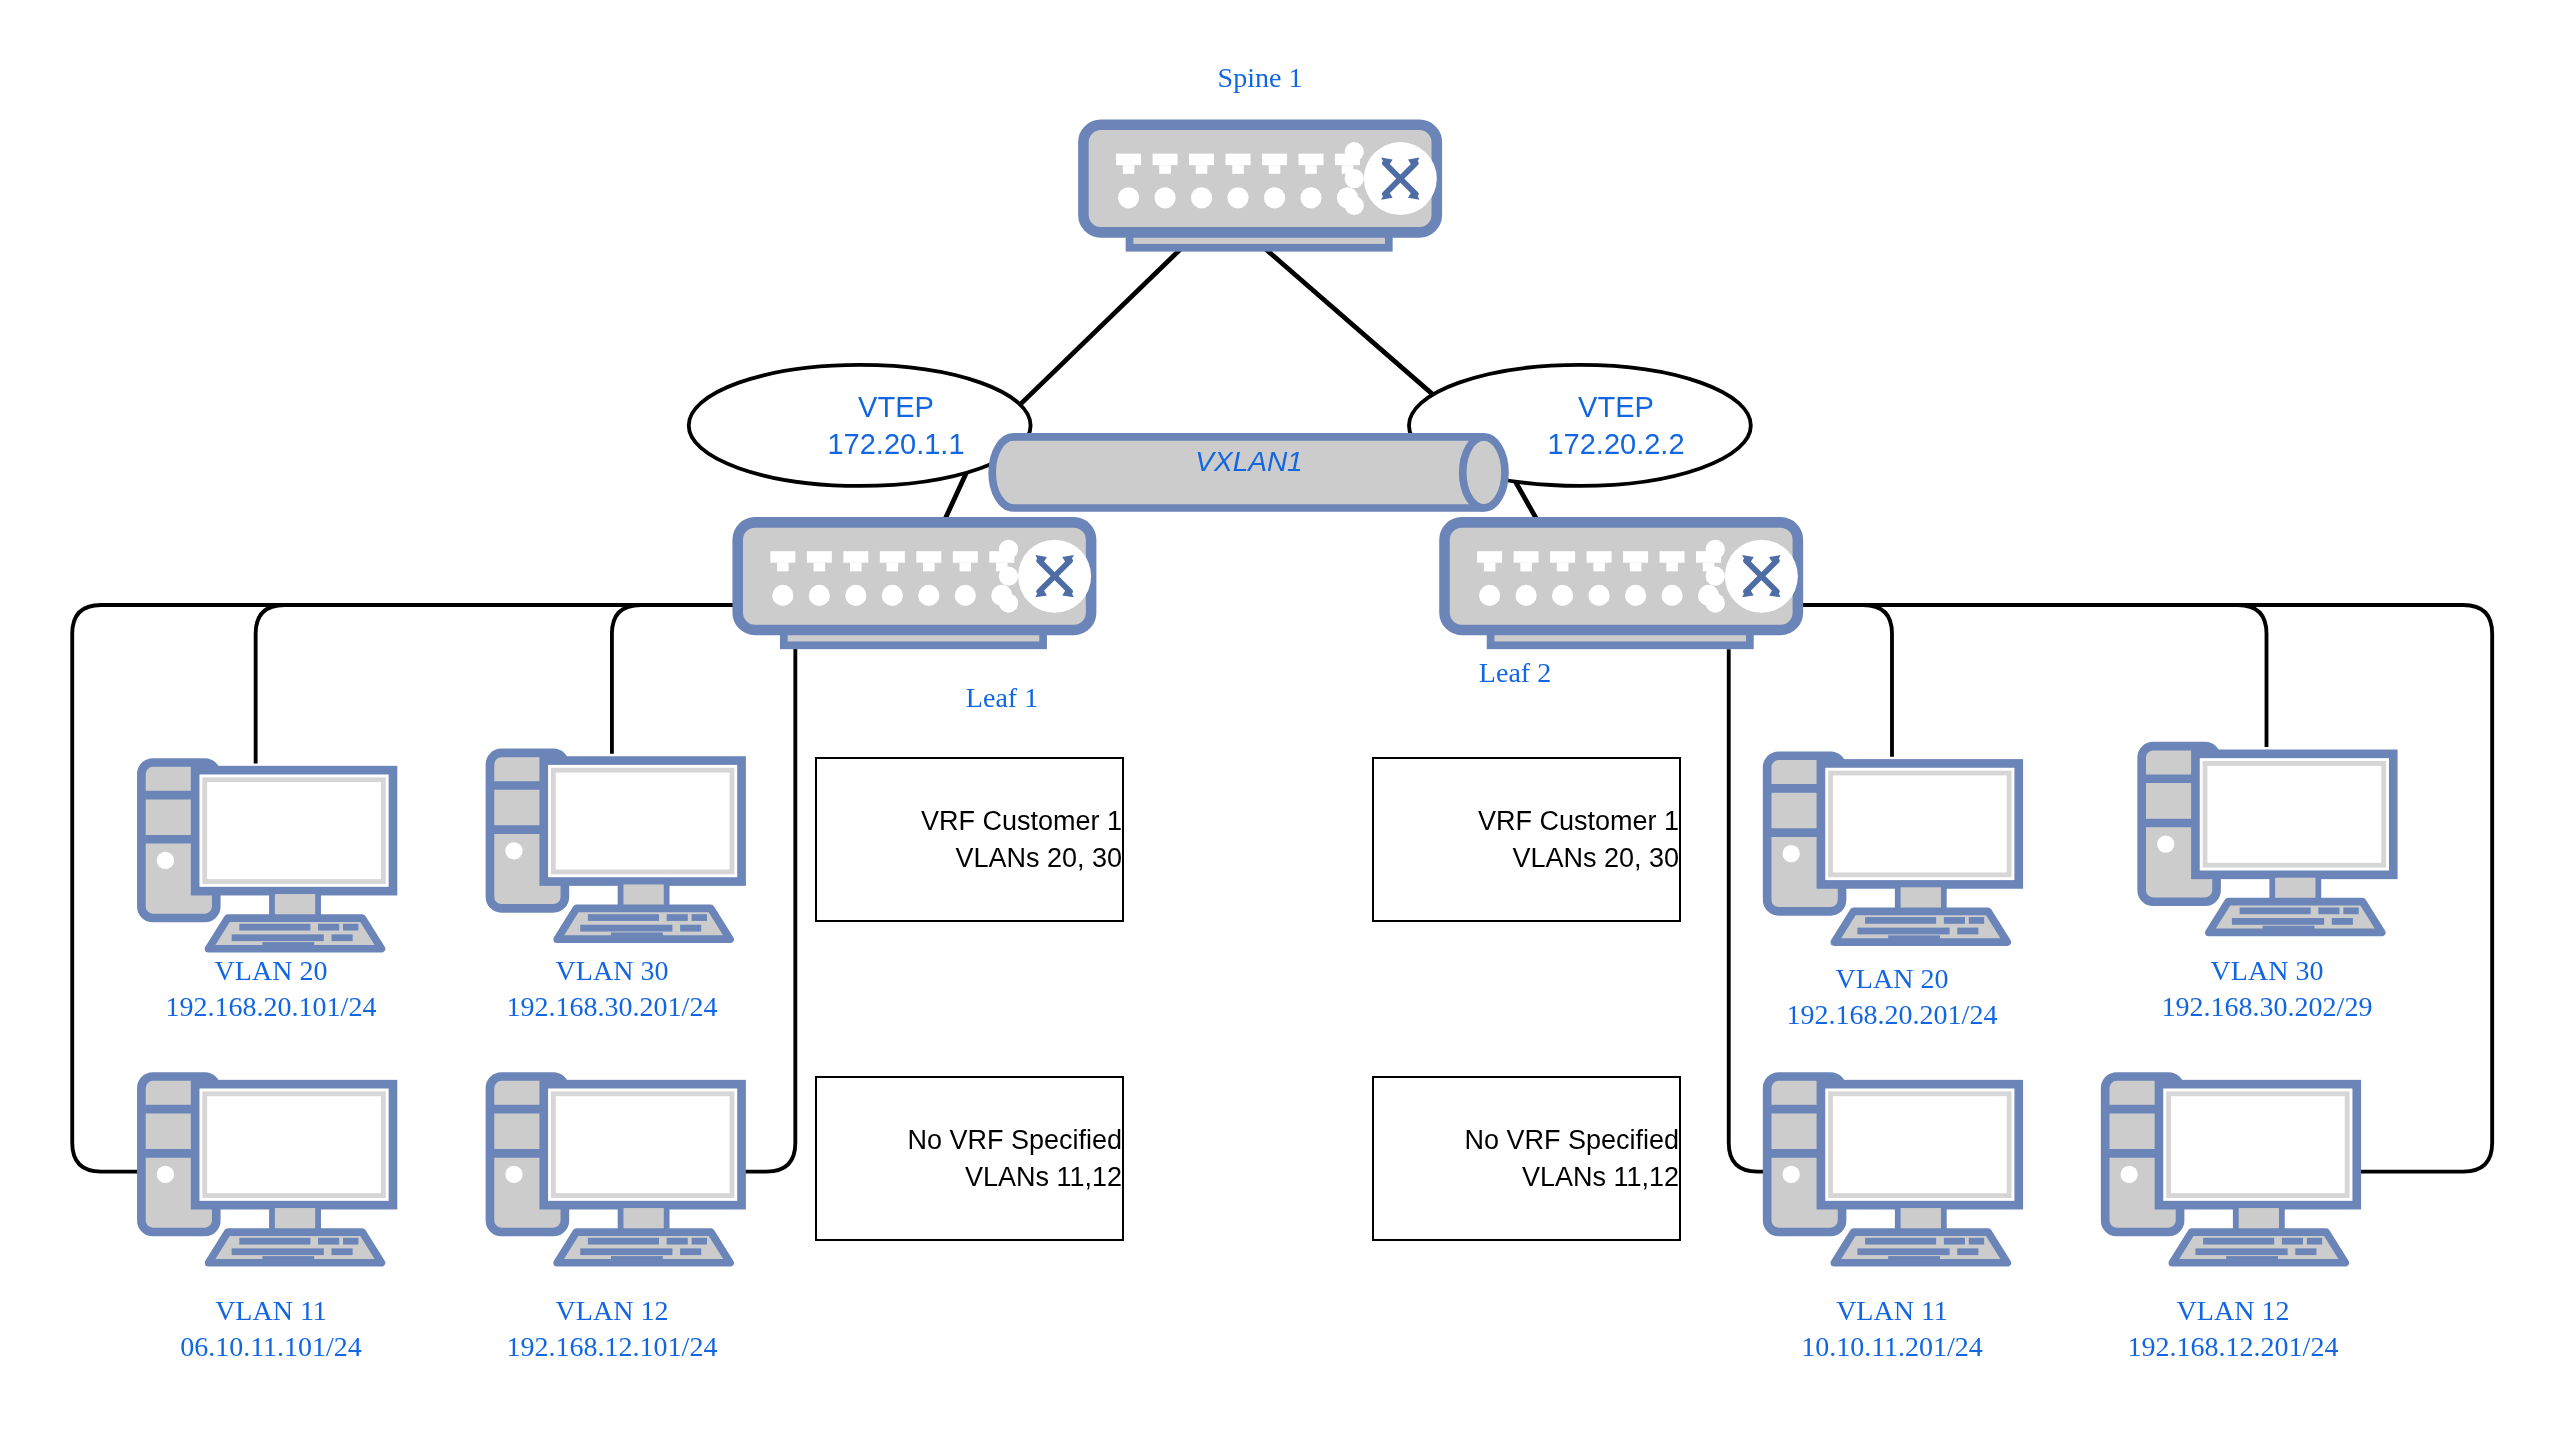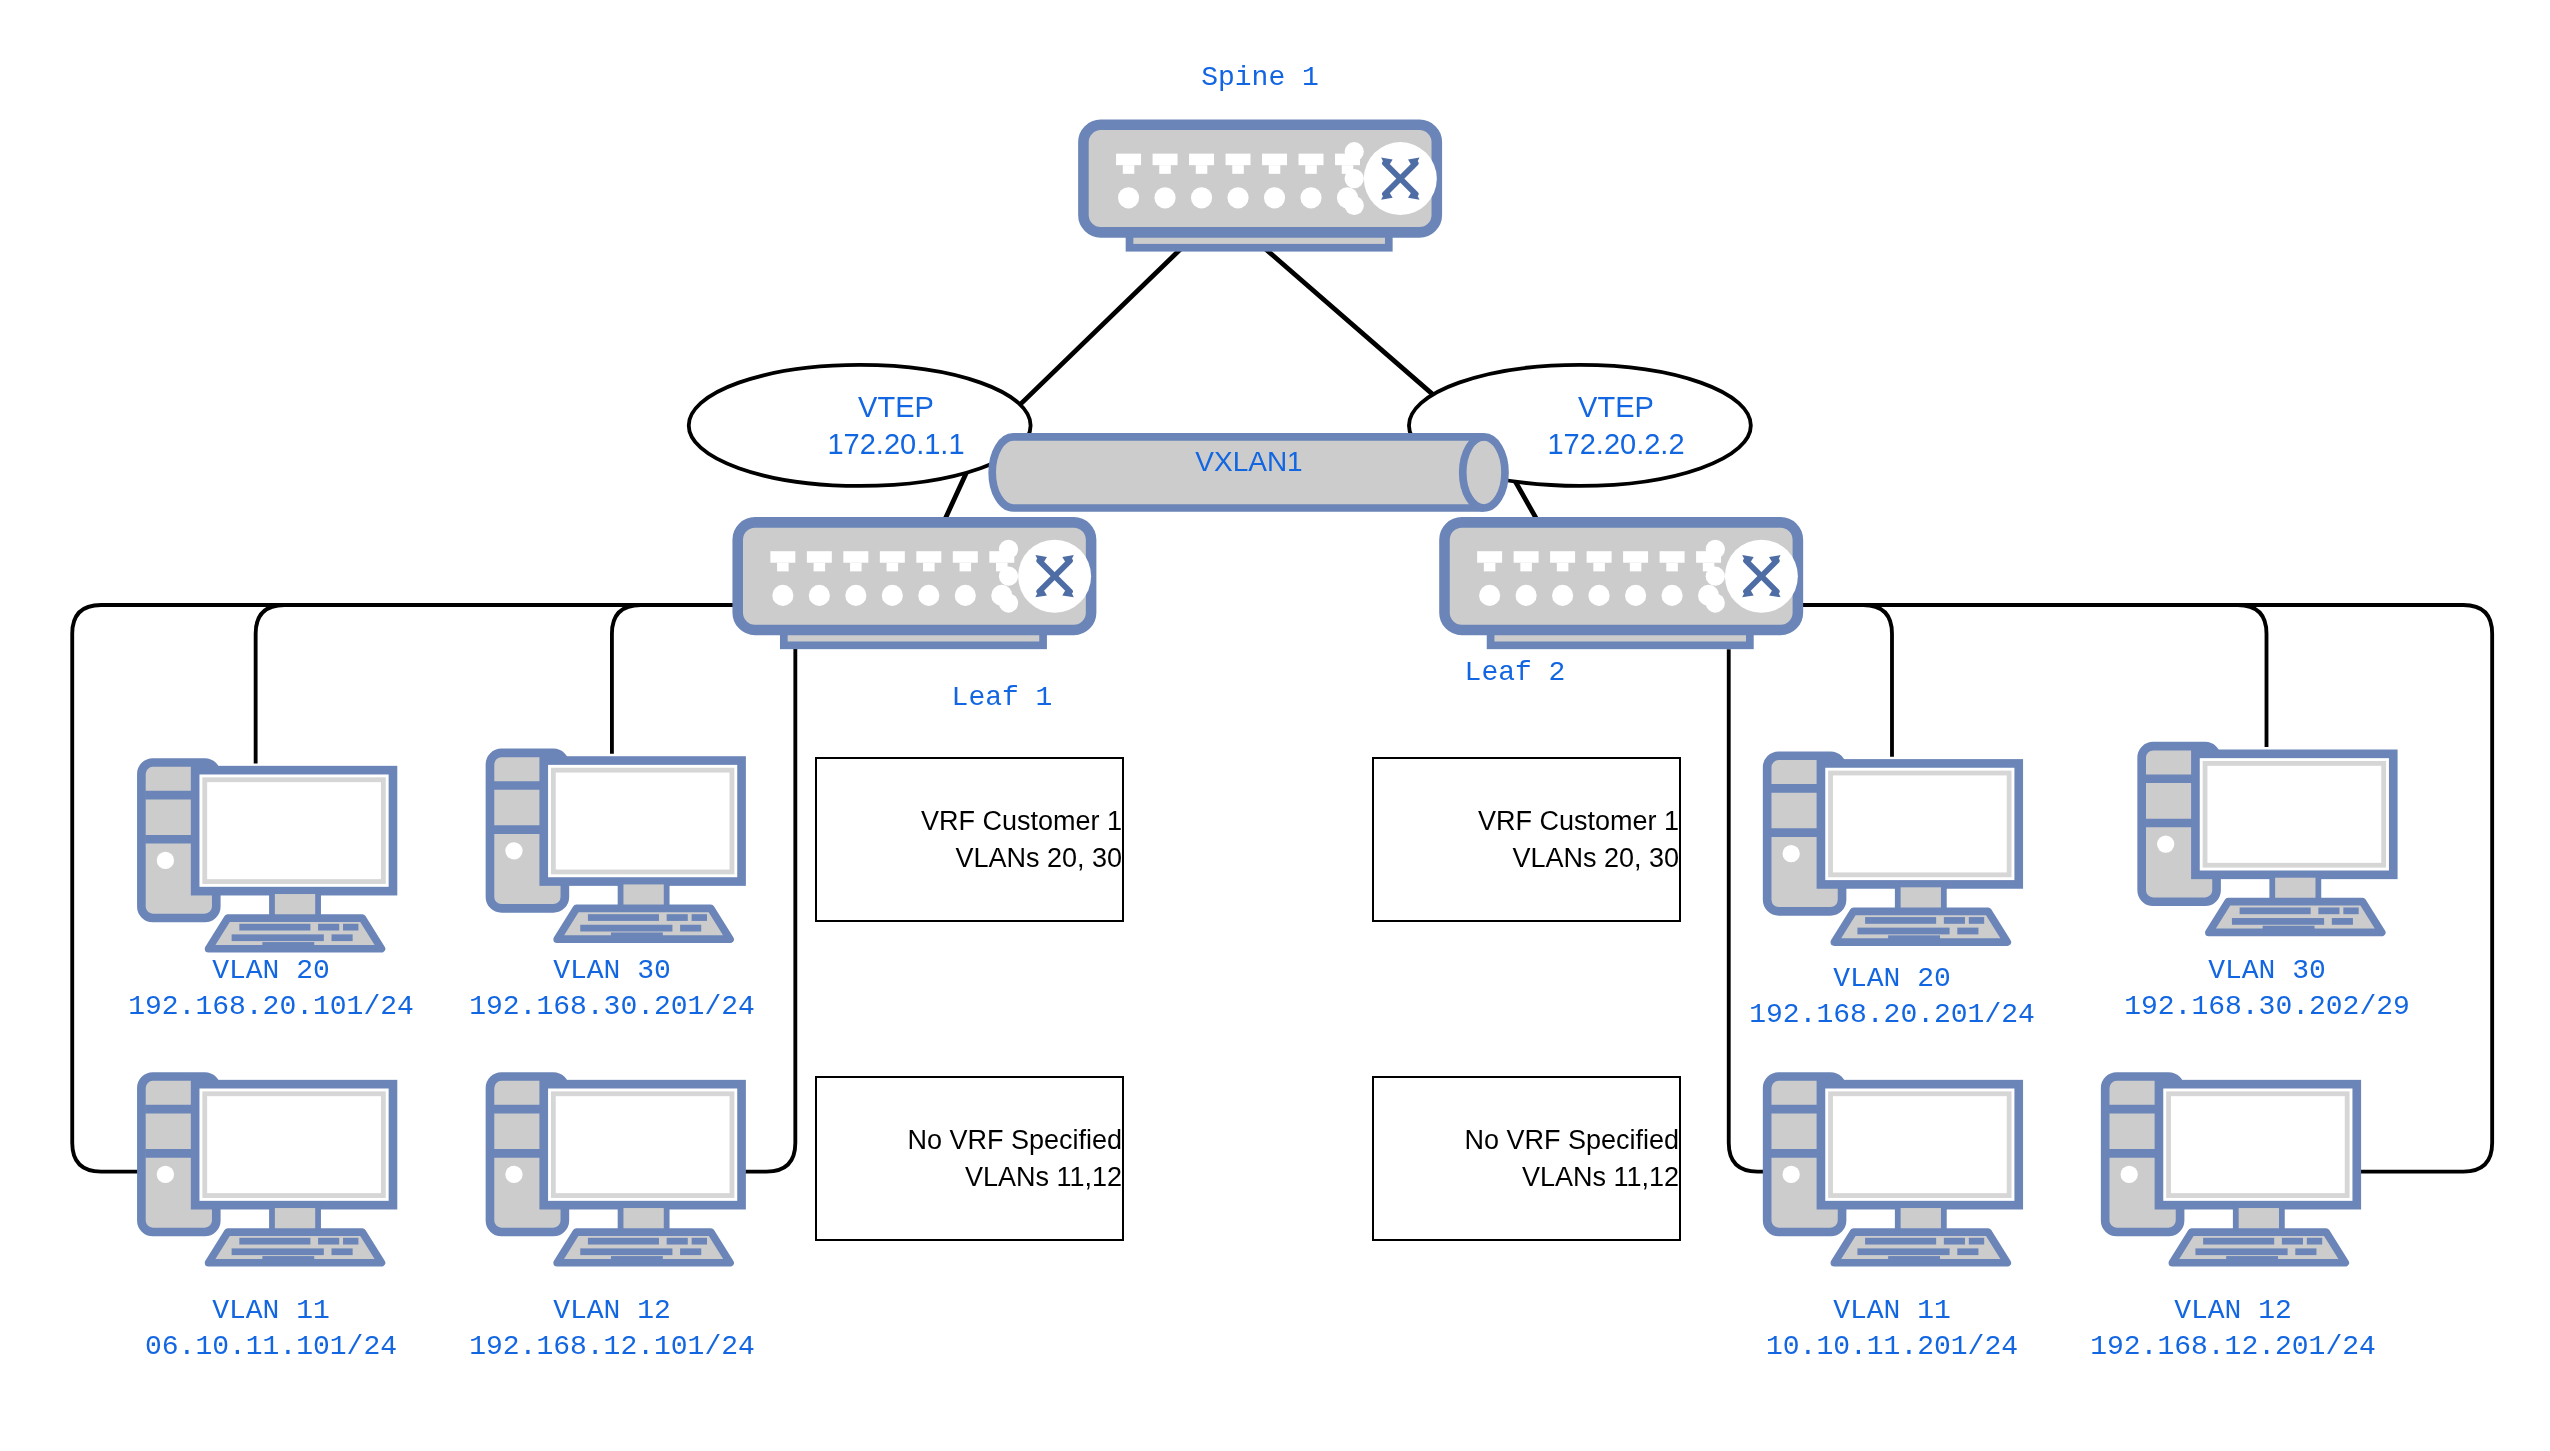--- a/index.html
+++ b/index.html
@@ -20,21 +20,21 @@
   svg.layer {
     position: absolute;
     left: 0;
     top: 0;
     width: 2550px;
     height: 1451px;
   }
   .lbl {
     position: absolute;
     color: #1266e2;
-    font-family: Liberation Mono, monospace;
+    font-family: Liberation Serif, serif;
     font-size: 28px;
     line-height: 35px;
     text-align: center;
     white-space: nowrap;
     transform: translateX(-50%);
   }
   .lbl.two-line { line-height: 36px; }
   .vrf-box {
     position: absolute;
     background: #ffffff;
@@ -404,21 +404,21 @@
   <div class="vtep-text" style="left:860px; top:389px;">
     <div>VTEP</div>
     <div>172.20.1.1</div>
   </div>
 
   <div class="vtep-text" style="left:1580px; top:389px;">
     <div>VTEP</div>
     <div>172.20.2.2</div>
   </div>
 
-  <div class="vxlan-text" style="left:1249px; top:462px;">VXLAN1</div>
+  <div class="vxlan-text" style="left:1249px; top:462px;font-style:italic;">VXLAN1</div>
 
   <div class="vrf-box" style="left:815px; top:757px; width:309px; height:165px;">
     <div>VRF Customer 1</div>
     <div>VLANs 20, 30</div>
   </div>
 
   <div class="vrf-box" style="left:815px; top:1076px; width:309px; height:165px;">
     <div>No VRF Specified</div>
     <div>VLANs 11,12</div>
   </div>

